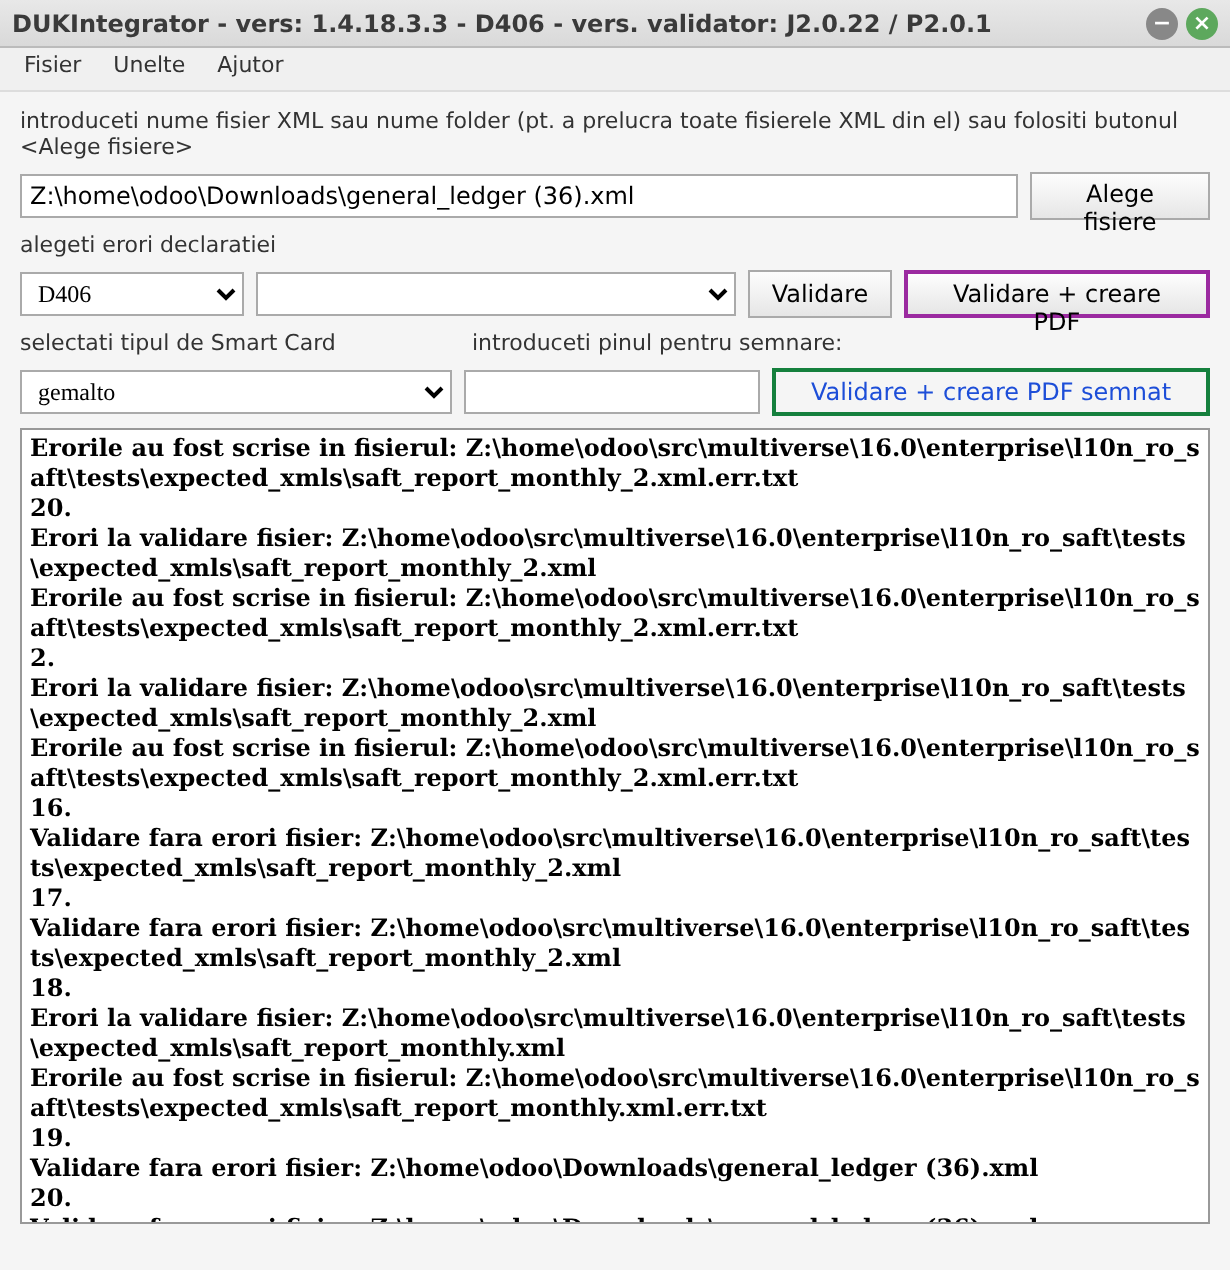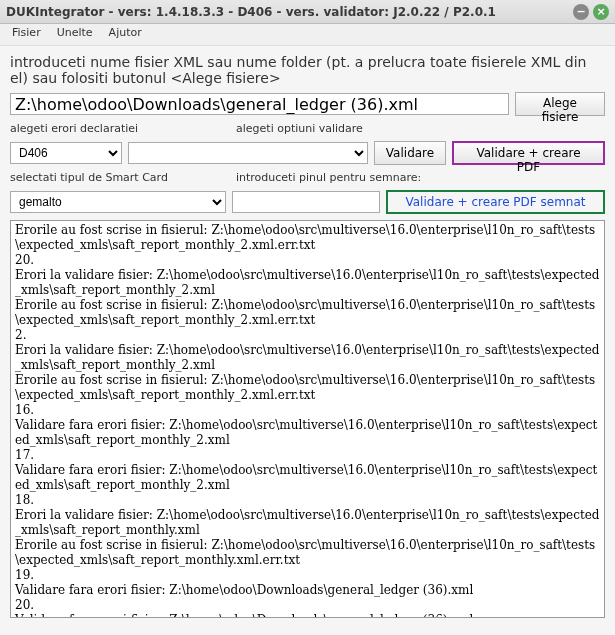--- a/index.html
+++ b/index.html
@@ -6,30 +6,30 @@
   body { font-family: "DejaVu Sans", "Liberation Sans", Arial, sans-serif; font-size: 12px; background: #f5f5f5; color: #333; width: 615px; height: 635px; overflow: hidden; }
   .titlebar { background: linear-gradient(#e8e8e8,#d9d9d9); border-bottom: 1px solid #bbb; height: 24px; display: flex; align-items: center; padding: 0 6px; }
   .titlebar-title { flex: 1; text-align: left; font-weight: bold; font-size: 12px; color: #3a3a3a; }
   .titlebar-btns { display: flex; gap: 4px; }
   .tbtn { width: 16px; height: 16px; border-radius: 50%; display: flex; align-items: center; justify-content: center; font-size: 11px; font-weight: bold; color: #fff; }
   .tbtn.min { background: #888; }
   .tbtn.close { background: #5da85d; }
   .menubar { background: #f0f0f0; border-bottom: 1px solid #ddd; height: 22px; display: flex; padding: 0 4px; font-size: 11px; }
   .menubar span { padding: 2px 8px; }
   .content { padding: 8px 10px 4px 10px; }
-  .instr { font-size: 14px; color: #333; margin-bottom: 6px; }
+  .instr { font-size: 11px; color: #333; margin-bottom: 6px; }
   .row { display: flex; gap: 6px; align-items: center; margin-bottom: 6px; }
-  input[type=text] { border: 1px solid #aaa; background: #fff; padding: 3px 4px; font-size: 16px; height: 22px; font-family: inherit; }
-  select { border: 1px solid #aaa; background: #fff; padding: 2px 4px; font-size: 12px; height: 22px; font-family: Liberation Sans, sans-serif; }
+  input[type=text] { border: 1px solid #aaa; background: #fff; padding: 3px 4px; font-size: 12px; height: 22px; font-family: inherit; }
+  select { border: 1px solid #aaa; background: #fff; padding: 2px 4px; font-size: 12px; height: 22px; font-family: Liberation Serif, serif; }
   button.btn { border: 1px solid #aaa; background: linear-gradient(#fdfdfd,#e6e6e6); padding: 3px 10px; font-size: 12px; height: 24px; cursor: pointer; font-family: inherit; }
   button.accent { border: 2px solid #9b2aa0; }
   button.accent2 { border: 2px solid #15803d; color: #1d4ed8; background: #f5f5f5; }
   .lbl { font-size: 11px; color: #333; }
   .logarea { border: 1px solid #999; background: #fff; height: 398px; overflow: auto; padding: 2px 4px; font-family: "DejaVu Serif","Liberation Serif","Times New Roman",serif; font-size: 12px; line-height: 1.25; color: #000; }
-  .logarea div { word-break: break-all; }
+  .logarea div { word-break: break-all; font-weight: bold; }
 </style>
 </head>
 <body>
 
 <div class="titlebar">
   <div class="titlebar-title">DUKIntegrator - vers: 1.4.18.3.3 - D406 - vers. validator: J2.0.22 / P2.0.1</div>
   <div class="titlebar-btns">
     <div class="tbtn min">−</div>
     <div class="tbtn close">×</div>
   </div>
@@ -45,21 +45,20 @@
 
   <div class="instr">introduceti nume fisier XML sau nume folder (pt. a prelucra toate fisierele XML din el) sau folositi butonul &lt;Alege fisiere&gt;</div>
 
   <div class="row">
     <input type="text" style="flex: 1 1 0%;" value="Z:\home\odoo\Downloads\general_ledger (36).xml">
     <button class="btn" style="width:90px">Alege fisiere</button>
   </div>
 
   <div class="row" style="margin-top:4px">
     <div class="lbl" style="width:220px">alegeti erori declaratiei</div>
-    <div class="lbl">alegeti optiuni validare</div>
   </div>
 
   <div class="row">
     <select style="width:112px">
       <option>D406</option>
     </select>
     <select style="width:240px">
       <option></option>
     </select>
     <button class="btn" style="width:72px">Validare</button>

